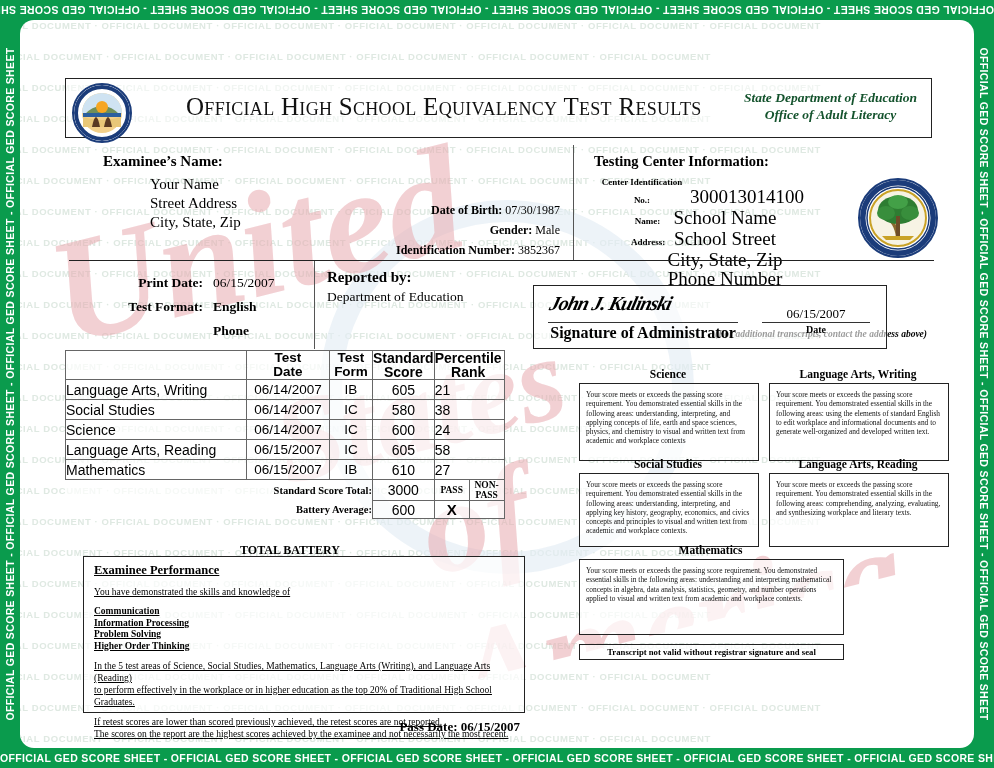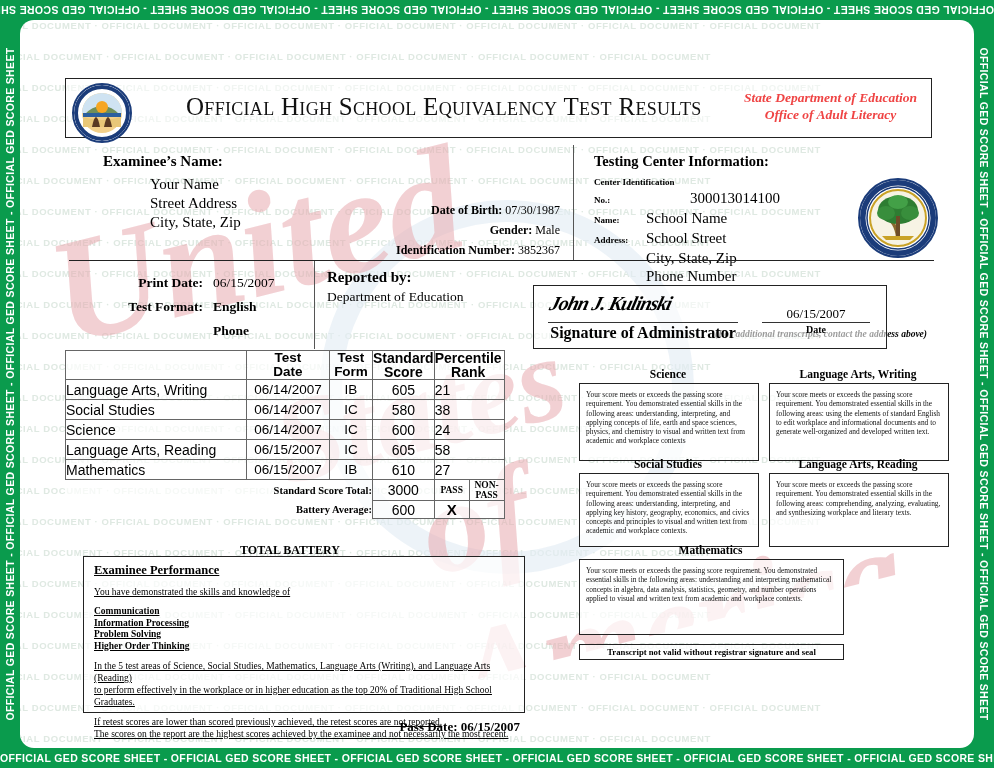--- a/index.html
+++ b/index.html
@@ -44,41 +44,41 @@
       border:22px solid #e3ecf5;opacity:.65;pointer-events:none;}
 
   .sheet{position:absolute;left:0;top:0;width:954px;height:728px;}
 
   
   .hdr{position:absolute;left:45px;top:58px;width:865px;height:58px;border:1.5px solid #222;
       background:rgba(255,255,255,.55);}
   .hdr-title{position:absolute;left:120px;top:14px;font-size:25px;font-variant:small-caps;
       letter-spacing:.3px;color:#111;font-family:"Liberation Serif",serif;}
   .hdr-right{position:absolute;right:14px;top:10px;text-align:center;font-style:italic;
-      font-weight:bold;font-size:13.5px;line-height:17px;color:#ef4444;}
+      font-weight:bold;font-size:13.5px;line-height:17px;color:#14532d;}
 
   
   .seal-oh{position:absolute;left:52px;top:63px;width:56px;height:56px;border-radius:50%;
       background:#fff;border:2.5px solid #1b3c7a;overflow:hidden;}
 
   
   .ex-box{position:absolute;left:45px;top:125px;width:865px;height:115px;}
   .ex-div{position:absolute;left:508px;top:0;width:1px;height:115px;background:#555;}
   .ex-name-lbl{position:absolute;left:38px;top:8px;font-weight:bold;font-size:15px;}
   .ex-lines{position:absolute;left:85px;top:30px;font-size:15px;line-height:19px;}
   .dob-rows{position:absolute;left:195px;top:55px;width:300px;text-align:right;font-size:12px;line-height:20px;}
   .dob-rows b{font-weight:bold;}
   .dob-rows .v{font-weight:normal;}
 
   .tc-lbl{position:absolute;left:20px;top:8px;font-weight:bold;font-size:14.5px;}
   .tc-rows{position:absolute;left:20px;top:28px;font-size:14.5px;line-height:18px;}
   .tc-rows .k{font-weight:bold;font-size:9px;display:inline-block;vertical-align:baseline;}
   .tc-rows .k.wide{width:96px;}
   .tc-rows .k.narrow{width:52px;}
-  .tc-rows .v{font-size:15px;}
+  .tc-rows .v{font-size:19px;}
   .tc-indent{margin-left:52px;}
 
   
   .seal-doe{position:absolute;left:838px;top:158px;width:76px;height:76px;border-radius:50%;
       background:#fff;overflow:hidden;border:2px solid #1b3c7a;}
 
   
   .strip{position:absolute;left:49px;top:240px;width:865px;height:88px;border-top:1.5px solid #222;}
   .strip-div{position:absolute;left:245px;top:0;width:1px;height:88px;background:#555;}
   .pd{position:absolute;left:0;top:10px;width:230px;text-align:right;font-size:13.5px;line-height:24px;}
@@ -219,21 +219,21 @@
         <div>Street Address</div>
         <div>City, State, Zip</div>
       </div>
 
       <div class="dob-rows">
         <div><b>Date of Birth:</b> <span class="v">07/30/1987</span></div>
         <div><b>Gender:</b> <span class="v">Male</span></div>
         <div><b>Identification Number:</b> <span class="v">3852367</span></div>
       </div>
 
-      <div style="position:absolute;left:509px;top:0;width:356px;height:115px;">
+      <div style="position:absolute;left:509px;top:0;width:356px;height:115px;text-align:center;">
         <div class="tc-lbl">Testing Center Information:</div>
         <div class="tc-rows">
           <div><span class="k wide">Center Identification No.:</span><span class="v">300013014100</span></div>
           <div><span class="k narrow">Name:</span><span class="v">School Name</span></div>
           <div><span class="k narrow">Address:</span><span class="v">School Street</span></div>
           <div class="tc-indent"><span class="v">City, State,  Zip</span></div>
           <div class="tc-indent"><span class="v">Phone Number</span></div>
         </div>
       </div>
     </div>

